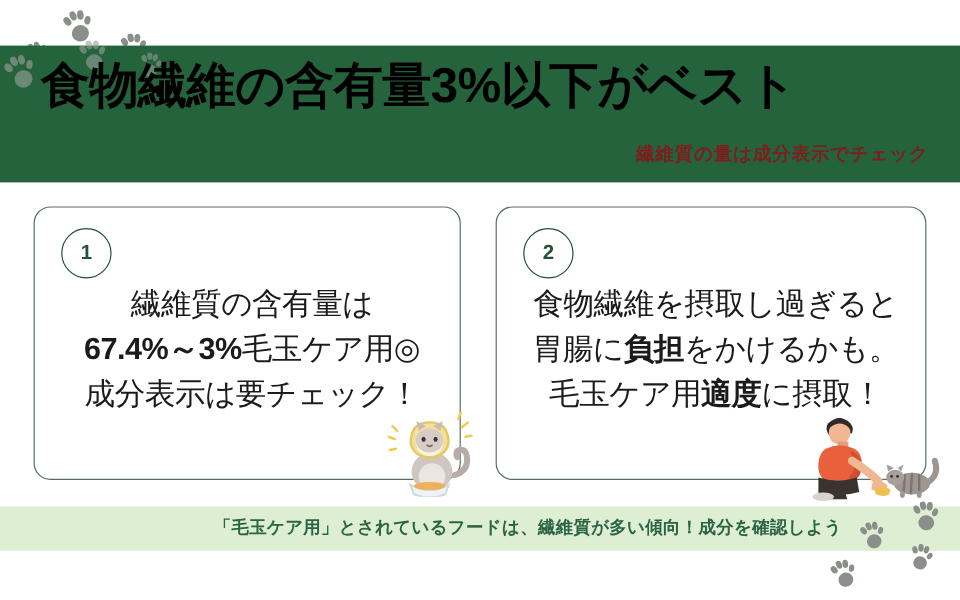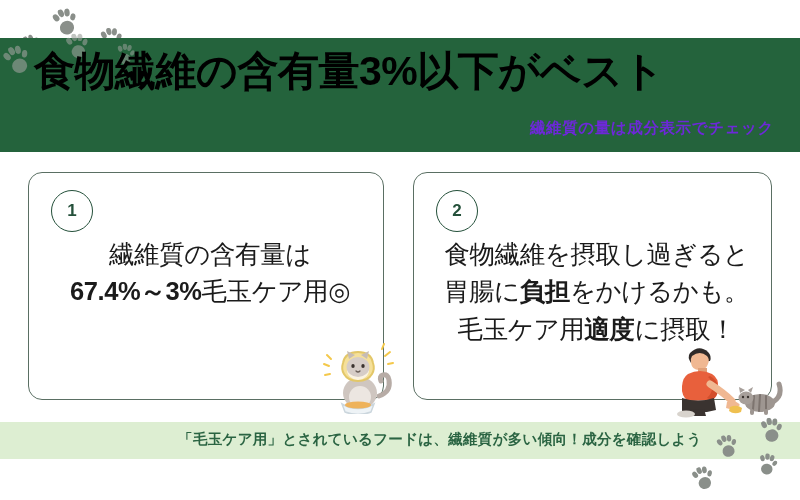--- a/index.html
+++ b/index.html
@@ -50,21 +50,21 @@
     font-weight: bold;
     letter-spacing: -0.5px;
     line-height: 1.05;
     white-space: nowrap;
     z-index: 5;
   }
   #header-subtitle {
     position: absolute;
     right: 26px;
     top: 118px;
-    color: #6d28d9;
+    color: #7f1d1d;
     font-size: 15.5px;
     font-weight: bold;
     letter-spacing: 0.6px;
     white-space: nowrap;
     z-index: 5;
   }
 
   
   .card {
     position: absolute;
@@ -230,20 +230,21 @@
   </div>
 
   <div id="header-title">食物繊維の含有量3%以下がベスト</div>
   <div id="header-subtitle">繊維質の量は成分表示でチェック</div>
 
   <div id="card-1" class="card">
     <div class="badge">1</div>
     <div class="card-body">
         <div class="line"><span>繊維質の含有量は</span></div>
         <div class="line"><b>67.4%～3%</b><span>毛玉ケア用◎</span></div>
+        <div class="line"><span>成分表示は要チェック！</span></div>
       </div>
   </div>
 
   <div id="card-2" class="card">
     <div class="badge">2</div>
     <div class="card-body">
         <div class="line"><span>食物繊維を摂取し過ぎると</span></div>
         <div class="line"><span>胃腸に</span><b>負担</b><span>をかけるかも。</span></div>
         <div class="line"><span>毛玉ケア用</span><b>適度</b><span>に摂取！</span></div>
       </div>

